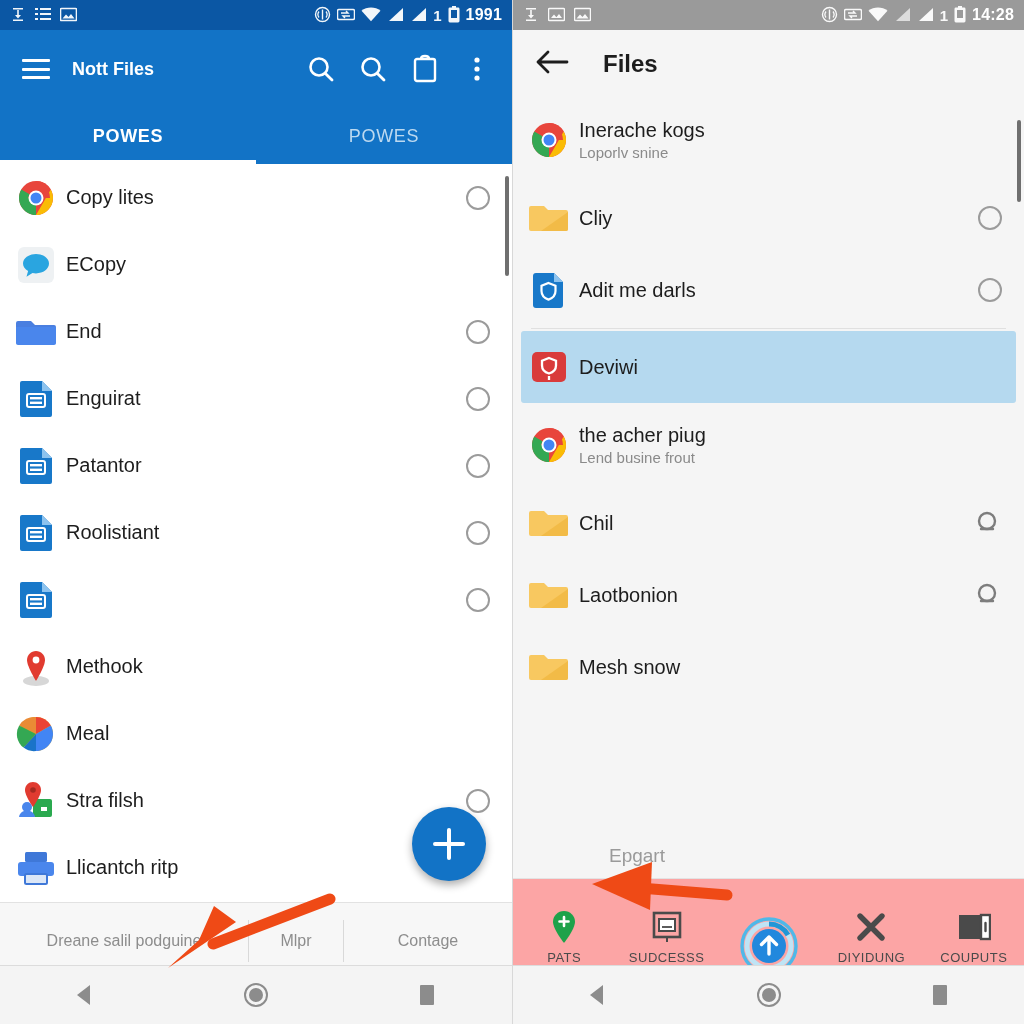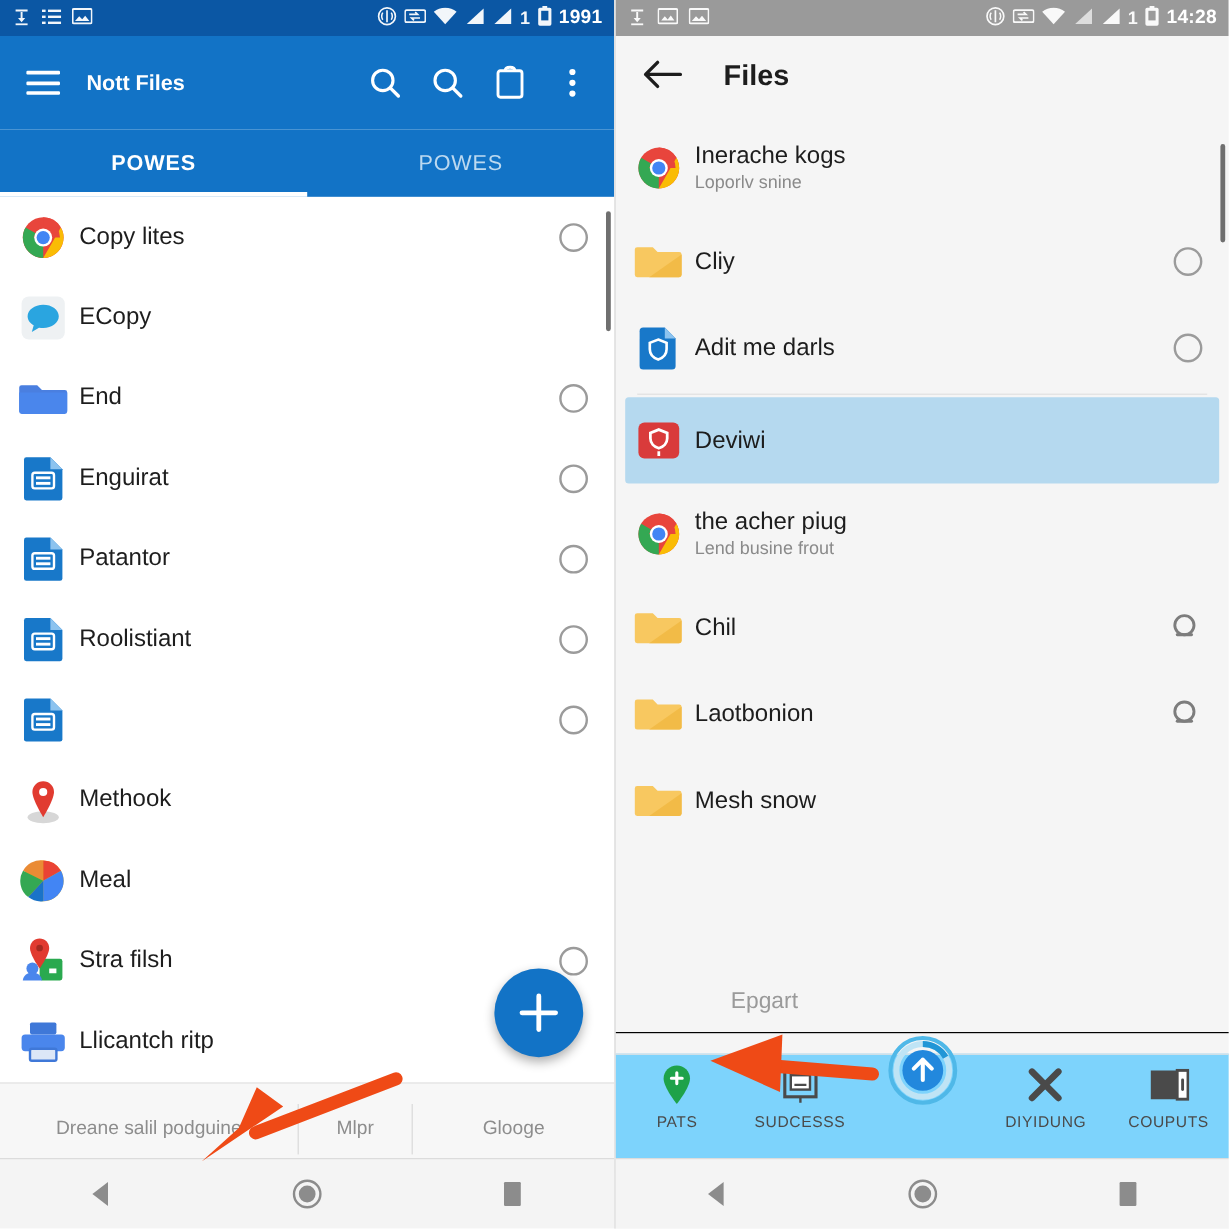--- a/index.html
+++ b/index.html
@@ -85,22 +85,22 @@
     display:flex; align-items:center; }
   .botbar .seg { display:flex; align-items:center; justify-content:center;
     color:#8d8d8d; font-size:16px; height:100%; }
   .botbar .s1 { flex:0 0 248px; }
   .botbar .s2 { flex:0 0 94px; }
   .botbar .s3 { flex:1; }
   .vdiv { width:1px; height:42px; background:#d9d9d9; }
 
   
   .botnav { position:absolute; left:0; bottom:59px; width:512px; height:87px;
-    background:#7dd3fc; border-top:1px solid #e3e3e3;
-    display:flex; align-items:flex-start; padding-top:6px; }
+    background:#fca5a5; border-top:1px solid #e3e3e3;
+    display:flex; align-items:flex-end; padding-top:6px; }
   .bn-item { flex:1; display:flex; flex-direction:column; align-items:center;
     gap:4px; }
   .bn-label { font-size:13px; color:#4a4a4a; letter-spacing:.5px; }
   .bn-ico { height:38px; display:flex; align-items:center; }
 
   
   .navbar { position:absolute; bottom:0; left:0; width:512px; height:59px;
     background:#f4f4f4; border-top:1px solid #dcdcdc;
     display:flex; align-items:center; justify-content:space-around; }
   .nb { width:40px; height:40px; display:flex; align-items:center;
@@ -365,21 +365,21 @@
 
     <div class="fab">
       <span class="plus"></span>
     </div>
 
     <div class="botbar">
       <div class="seg s1">Dreane salil podguine</div>
       <div class="vdiv"></div>
       <div class="seg s2">Mlpr</div>
       <div class="vdiv"></div>
-      <div class="seg s3">Glooge</div>
+      <div class="seg s3">Contage</div>
     </div>
 
     <div class="navbar">
       <div class="nb">
         <svg width="26" height="26" viewBox="0 0 26 26">
             <path d="M18 3L5 13l13 10z" fill="#8c8c8c"></path>
           </svg>
       </div>
       <div class="nb">
         <svg width="28" height="28" viewBox="0 0 28 28">
@@ -567,23 +567,23 @@
             </svg></div>
           <div class="txt">
             <div class="title">Mesh snow</div>
           </div>
           <div class="spacer24"></div>
         </div>
       </div>
 
     <div class="scrollthumb" style="right:3px; top:120px; height:82px;"></div>
 
-    <div style="position:absolute; left:0; bottom:163px; width:512px; height:52px;
+    <div style="position:absolute; left:0; bottom:140px; width:512px; height:52px;
                 display:flex; align-items:center; padding-left:96px;
-                border-bottom:1px solid #000000;">
+                border-bottom:5px solid #000000;">
       <span style="font-size:19px; color:#9a9a9a;">Epgart</span>
     </div>
 
     <div class="botnav" id="right-botnav">
         <div class="bn-item">
           <div class="bn-ico">
             <svg width="30" height="34" viewBox="0 0 30 34">
               <path d="M15 1C8.9 1 4 5.8 4 11.8 4 19.5 15 33 15 33s11-13.5 11-21.2C26 5.8 21.1 1 15 1z" fill="#1ea24a"></path>
               <path d="M15 7v9M10.5 11.5h9" stroke="#fff" stroke-width="2.6" stroke-linecap="round"></path>
             </svg>

